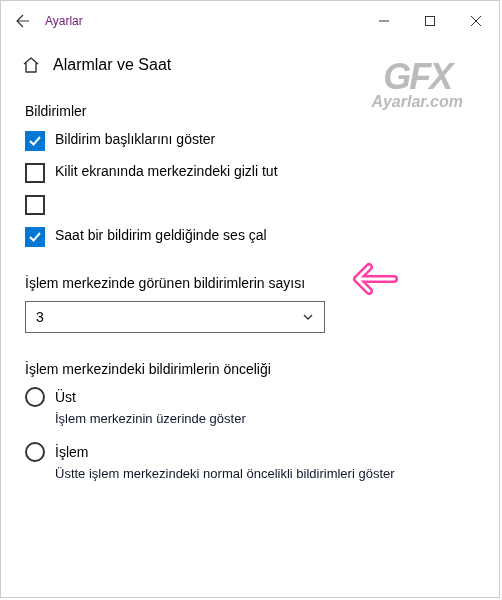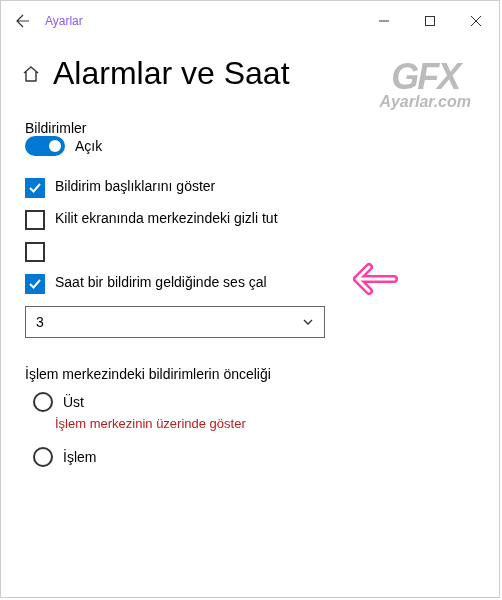--- a/index.html
+++ b/index.html
@@ -21,21 +21,21 @@
     margin: 0;
     position: relative;
     background: #fff;
   }
   .titlebar {
     height: 32px;
     display: flex;
     align-items: center;
     padding: 8px 0 0 8px;
     font-size: 12px;
-    color: #8b5cf6;
+    color: #701a75;
   }
   .titlebar .back {
     width: 28px;
     height: 28px;
     display: flex;
     align-items: center;
     justify-content: center;
     cursor: pointer;
   }
   .titlebar .title { margin-left: 8px; }
@@ -63,21 +63,21 @@
   }
   .home-icon {
     width: 20px;
     height: 20px;
     margin-right: 12px;
     display: flex;
     align-items: center;
     justify-content: center;
   }
   h1 {
-    font-size: 32px;
+    font-size: 16px;
     font-weight: 400;
     margin: 0;
   }
   .section-label {
     font-size: 14px;
     color: #000;
   }
   .toggle-row {
     display: flex;
     align-items: center;
@@ -117,54 +117,54 @@
     flex-shrink: 0;
   }
   .checkbox.checked {
     background: #0078d4;
     border-color: #0078d4;
   }
   .checkbox-label { margin-left: 10px; }
   .radio-row {
     display: flex;
     align-items: center;
-    margin: 10px 0 4px 8px;
+    margin: 10px 0 4px 0;
   }
   .radio {
     width: 20px;
     height: 20px;
     border: 2px solid #333;
     border-radius: 50%;
     cursor: pointer;
     flex-shrink: 0;
   }
   .radio-label { margin-left: 10px; }
   .radio-desc {
     margin-left: 30px;
-    color: #b91c1c;
+    color: #0f172a;
     font-size: 13px;
     margin-bottom: 16px;
   }
   .section-header {
     font-size: 14px;
     margin: 28px 0 10px 0;
   }
   .select {
     width: 300px;
     height: 32px;
     border: 1px solid #666;
     display: flex;
     align-items: center;
     padding: 0 10px;
     cursor: pointer;
     justify-content: space-between;
   }
   .watermark {
     position: absolute;
-    right: 28px;
+    right: 36px;
     top: 60px;
     text-align: center;
     color: #bbb;
     font-family: Arial, sans-serif;
     pointer-events: none;
   }
   .watermark .big {
     font-size: 36px;
     font-weight: 900;
     font-style: italic;
@@ -217,26 +217,20 @@
     <div class="page-title-row">
       <span class="home-icon">
         <svg width="18" height="18" viewBox="0 0 18 18">
             <path d="M2 8 L9 2 L16 8 M4 7 V16 H14 V7" stroke="#333" stroke-width="1.4" fill="none" stroke-linejoin="round"></path>
           </svg>
       </span>
       <h1>Alarmlar ve Saat</h1>
     </div>
 
     <div class="section-label">Bildirimler</div>
-    <div class="toggle-row">
-      <div class="toggle">
-          <div class="knob"></div>
-        </div>
-      <span class="toggle-label">Açık</span>
-    </div>
 
     <div id="checkbox-list">
         <div class="checkbox-row">
           <div class="checkbox checked">
             <svg width="14" height="14" viewBox="0 0 14 14">
               <path d="M2 7 L5.5 10.5 L12 3" stroke="#fff" stroke-width="2" fill="none"></path>
             </svg>
           </div>
           <span class="checkbox-label">Bildirim başlıklarını göster</span>
         </div>
@@ -250,38 +244,40 @@
         <div class="checkbox-row">
           <div class="checkbox checked">
             <svg width="14" height="14" viewBox="0 0 14 14">
               <path d="M2 7 L5.5 10.5 L12 3" stroke="#fff" stroke-width="2" fill="none"></path>
             </svg>
           </div>
           <span class="checkbox-label">Saat bir bildirim geldiğinde ses çal</span>
         </div>
       </div>
 
+    <div class="section-header">İşlem merkezinde görünen bildirimlerin sayısı</div>
     <div class="select">
       <span>3</span>
       <svg width="12" height="12" viewBox="0 0 12 12">
           <path d="M2 4 L6 8 L10 4" stroke="#333" stroke-width="1.4" fill="none"></path>
         </svg>
     </div>
 
     <div class="section-header">İşlem merkezindeki bildirimlerin önceliği</div>
     <div id="radio-list">
         <div class="radio-row">
           <div class="radio"></div>
           <span class="radio-label">Üst</span>
         </div>
         <div class="radio-desc">İşlem merkezinin üzerinde göster</div>
         <div class="radio-row">
           <div class="radio"></div>
           <span class="radio-label">İşlem</span>
         </div>
+        <div class="radio-desc">Üstte işlem merkezindeki normal öncelikli bildirimleri göster</div>
       </div>
   </div>
 
   <div class="watermark">
     <div class="big">GFX</div>
     <div class="small">Ayarlar.com</div>
   </div>
 
   <svg class="arrow-annot" width="60" height="40" viewBox="0 0 60 40">
     <path d="M55 20 L18 20 M18 20 L30 8 M18 20 L30 32" stroke="#ff3ea5" stroke-width="8" fill="none" stroke-linecap="round" stroke-linejoin="round"></path>

